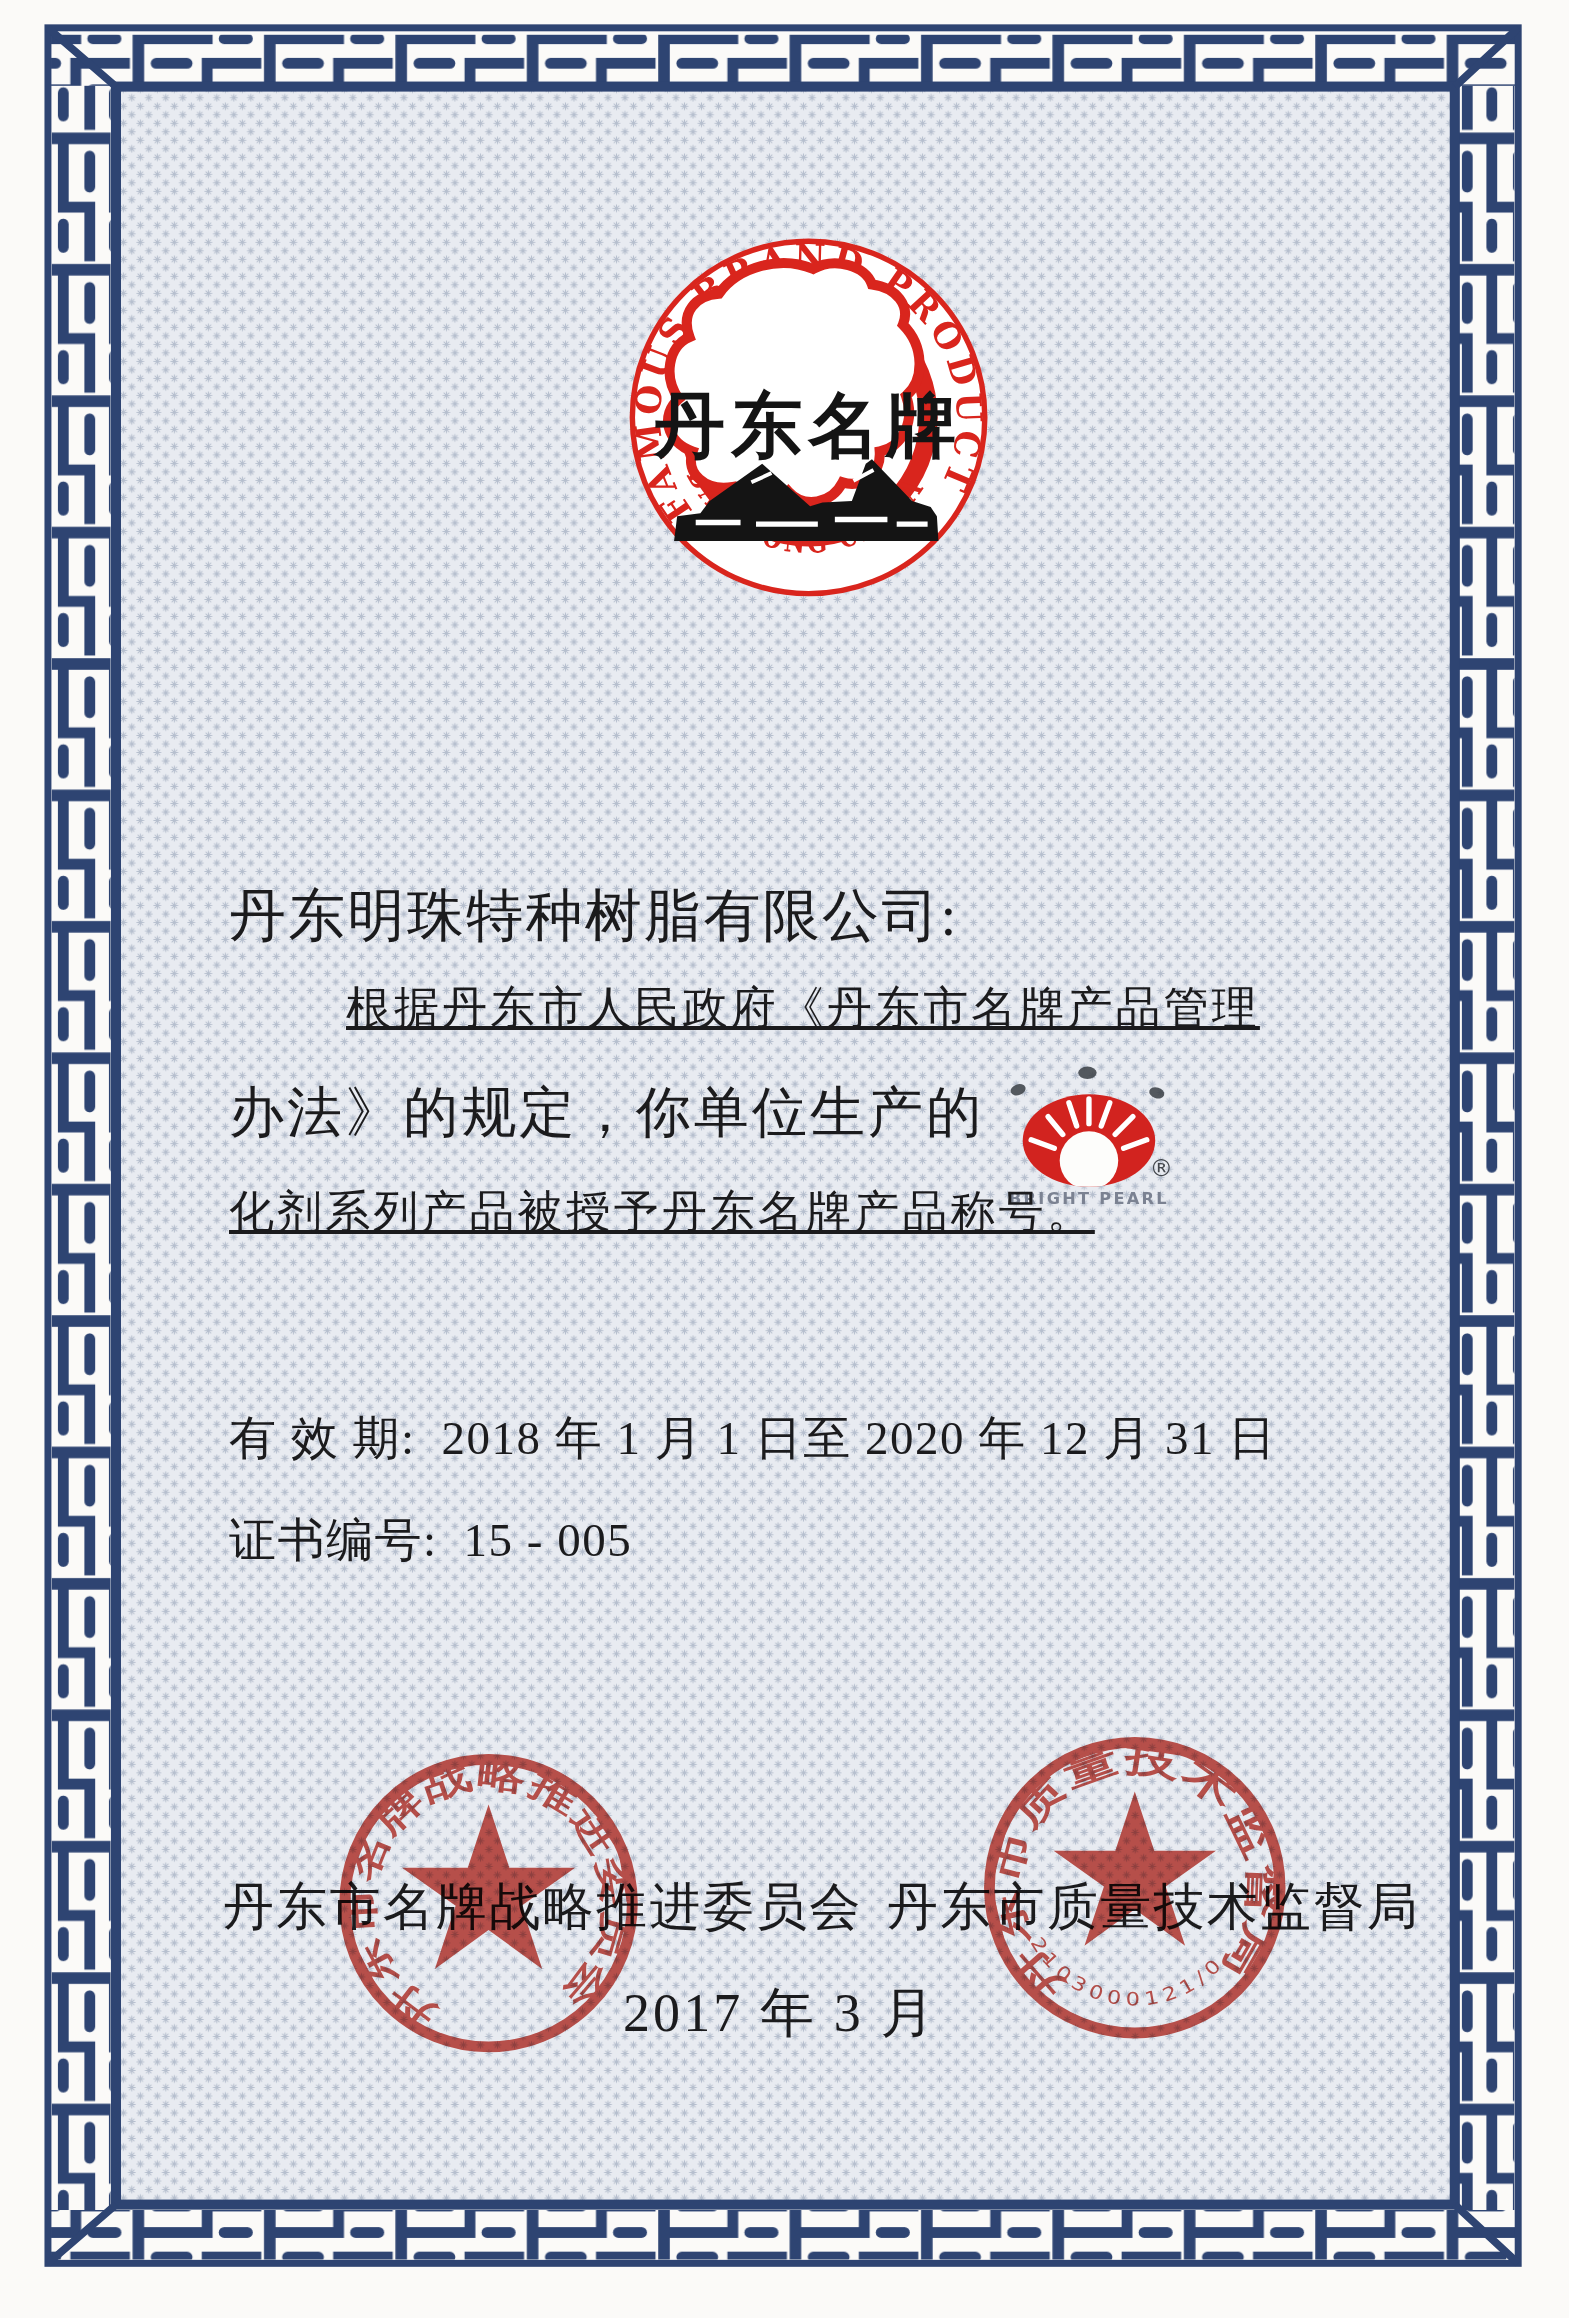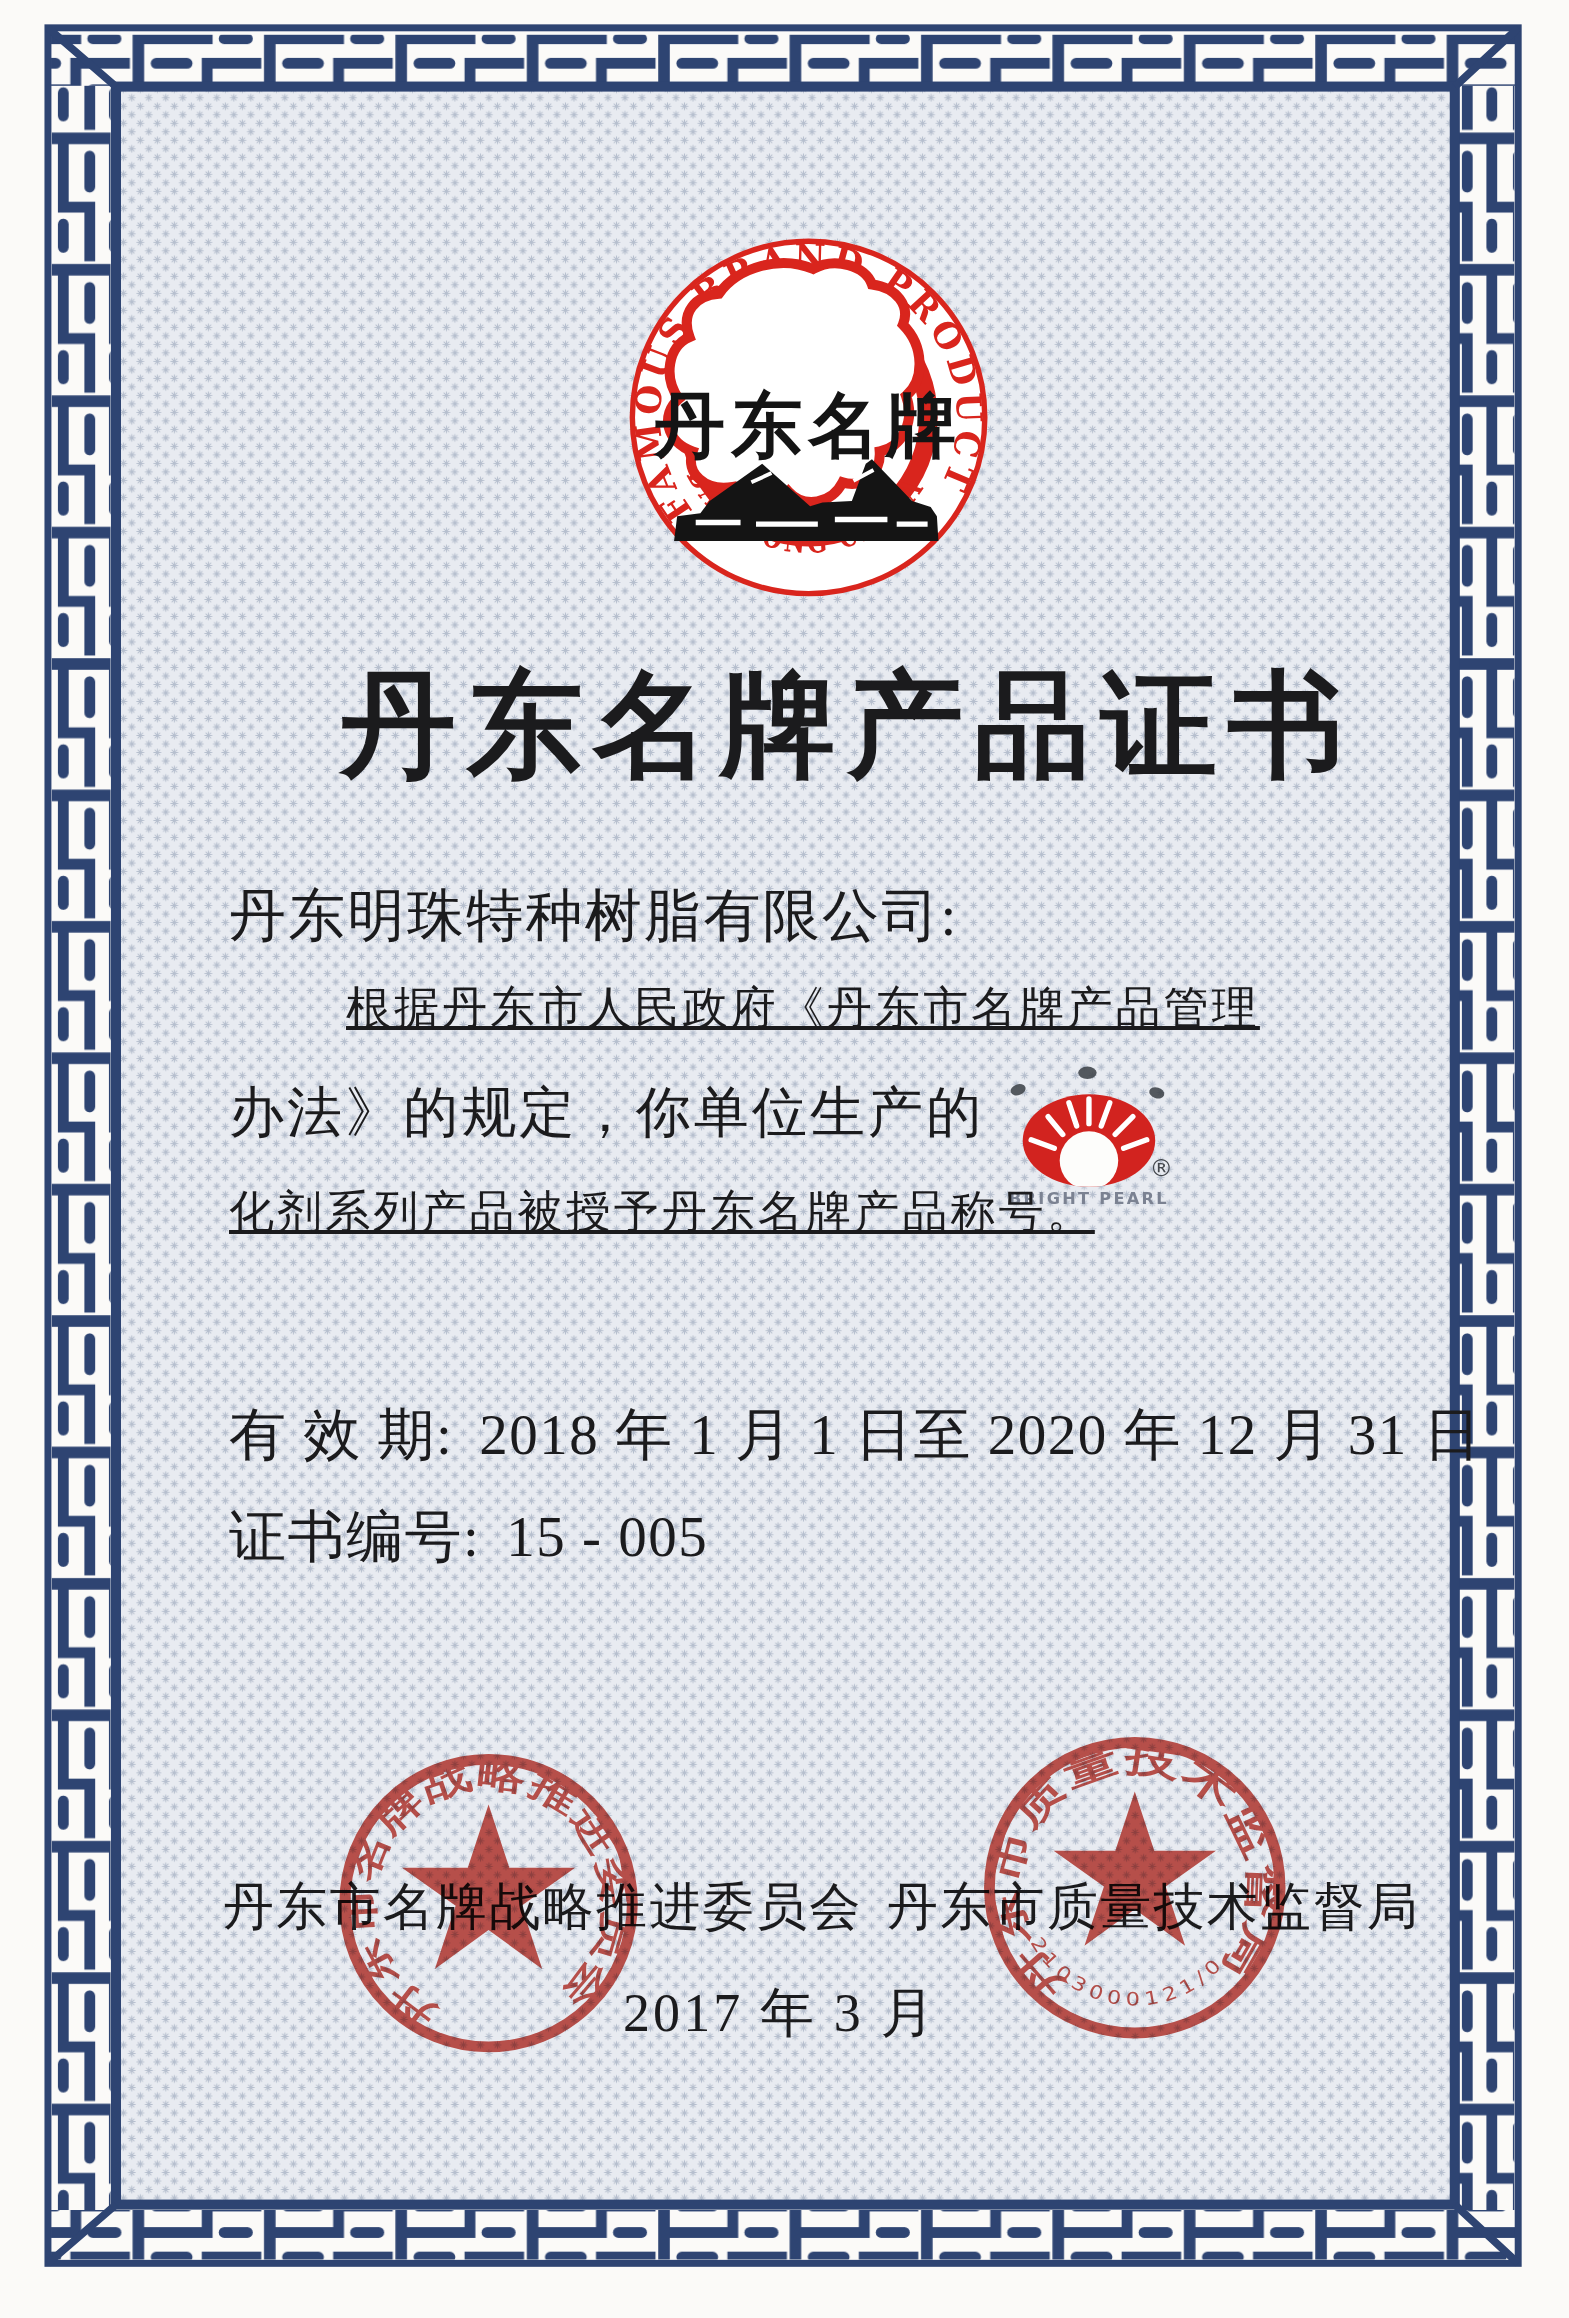--- a/index.html
+++ b/index.html
@@ -17,21 +17,21 @@
     font-size:116px;font-weight:700;letter-spacing:10.8px;
     text-align:center;width:1005px;left:340px;top:648px;
   }
   .recipient{font-size:57px;letter-spacing:2.3px;left:229px;top:878px;}
   .bodyline{font-size:45px;letter-spacing:3.1px;text-decoration:underline;}
   .l1{left:346px;top:978px;}
   .l2{left:229px;top:1076px;display:flex;align-items:flex-start;}
   .l2 .seg{font-size:55px;letter-spacing:3.1px;}
   .l2 svg{margin:-14px 12.4px 0 14px;}
   .l3{left:229px;top:1182px;}
-  .meta{font-size:57px;letter-spacing:1.5px;}
+  .meta{font-size:47px;letter-spacing:1.5px;margin-top:10px;}
   .validity{left:229px;top:1397px;}
   .certno{left:229px;top:1499px;}
   .meta .lbl{margin-right:26px;}
   .issuer{font-size:51px;letter-spacing:2.3px;top:1873px;}
   .issuer-left{left:223px;}
   .issuer-right{left:887px;}
   .date{font-size:54px;letter-spacing:3.1px;left:623px;top:1977px;}
   .seals{pointer-events:none;mix-blend-mode:multiply;}
 </style>
 </head>
@@ -91,21 +91,20 @@
       <path d="M 930 380 C 955 345 1010 330 1052 348 C 1080 332 1120 344 1128 368 C 1160 372 1178 396 1168 420 C 1196 448 1196 492 1172 512 C 1184 544 1168 578 1138 584 C 1140 612 1116 632 1090 624 C 1076 652 1040 658 1020 636 C 996 664 956 658 948 630 C 912 636 886 612 896 584 C 862 572 854 536 878 516 C 858 488 864 448 892 436 C 880 404 900 382 930 380 Z" fill="#ffffff" stroke="#d9251d" stroke-width="13"></path>
       <text x="1046" y="582" text-anchor="middle" font-size="92" font-weight="700" letter-spacing="8" fill="#141414" font-family="'Liberation Serif','DejaVu Serif',serif">丹东名牌</text>
       <g>
         <path d="M 872 700 L 876 668 L 906 664 L 918 648 L 986 600 L 1048 655 L 1064 650 L 1102 648 L 1120 600 L 1128 594 L 1180 648 L 1204 656 L 1212 668 L 1214 700 Z" fill="#141414"></path>
         <path d="M 900 676 H 958 M 978 678 H 1058 M 1080 672 H 1148 M 1160 678 H 1200" stroke="#ffffff" stroke-width="7"></path>
         <path d="M 972 624 L 998 612 M 1104 622 L 1130 608" stroke="#ffffff" stroke-width="5"></path>
       </g>
     </g>
   </svg>
 
-  <div class="txt title">丹东名牌产品证书</div>
 
   <div class="txt recipient">丹东明珠特种树脂有限公司:</div>
 
   <div class="txt bodyline l1">根据丹东市人民政府《丹东市名牌产品管理</div>
 
   <div class="txt l2">
     <span class="seg">办法》的规定，你单位生产的</span>
 
     <svg width="185" height="151" viewBox="0 0 240 196">
       <g fill="#3a3f45" opacity="0.85">

